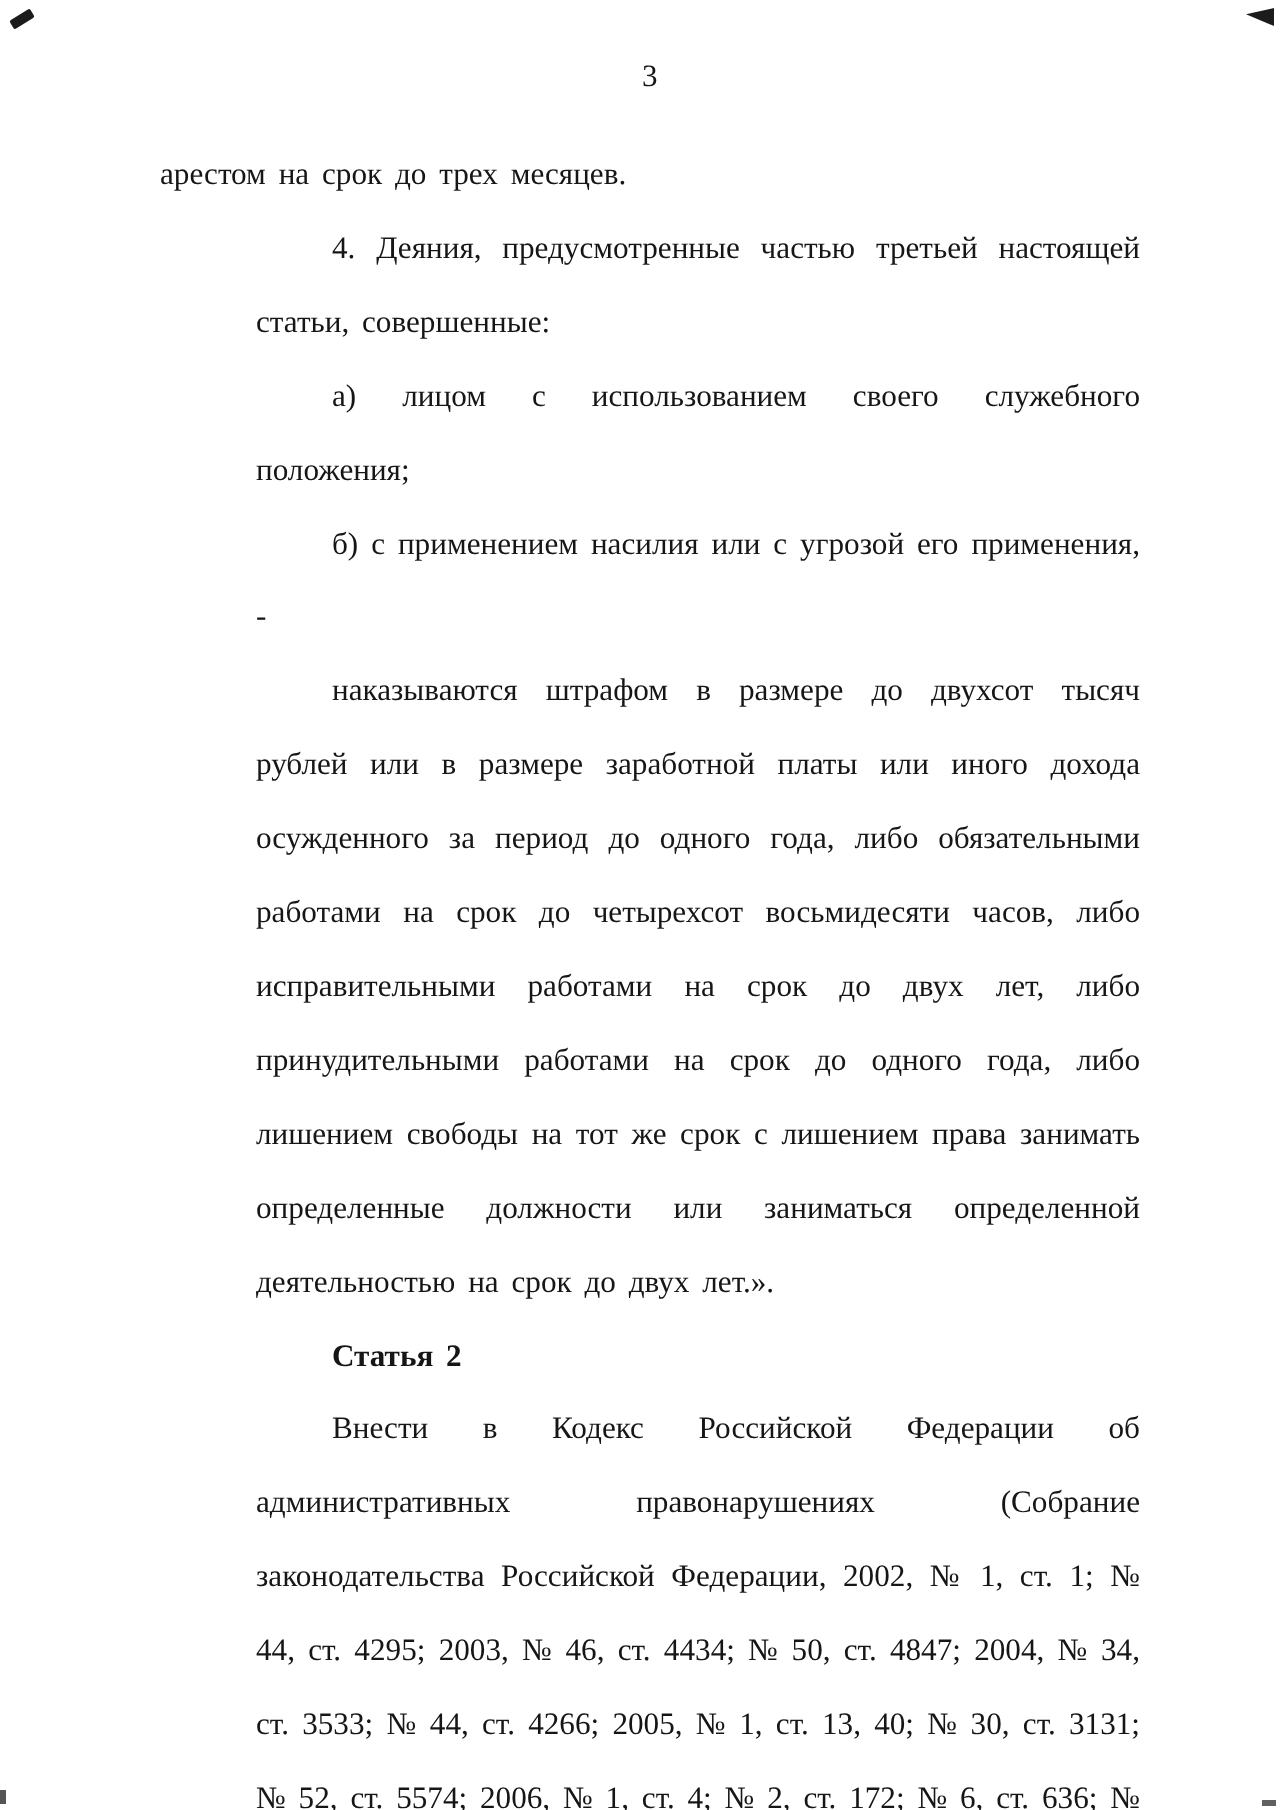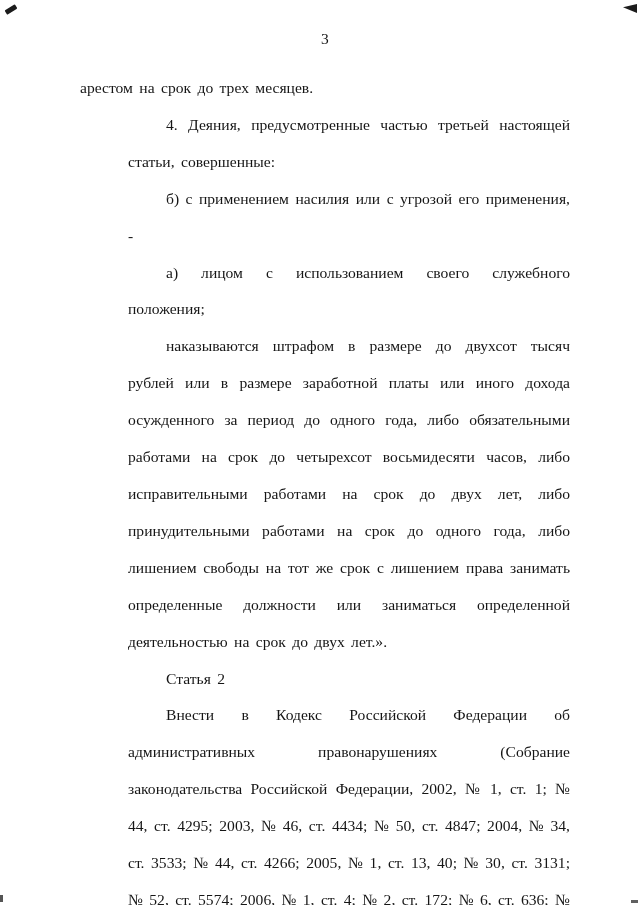--- a/index.html
+++ b/index.html
@@ -71,39 +71,39 @@
   .content p {
     margin: 0;
     padding: 0;
     word-spacing: 2.5px;
   }
   .content p.indent {
     text-indent: 38px;
     margin-left: 48px;
   }
   .content p.bold {
-    font-weight: normal;
+    font-weight: bold;
     text-align: left;
   }
 </style>
 </head>
 <body>
 
 <div class="page">
 
   <div class="artifact tl"></div>
   <div class="artifact tr"></div>
   <div class="artifact bl"></div>
   <div class="artifact br"></div>
 
   <div class="page-number">3</div>
 
   <div class="content">
     <p>арестом на срок до трех месяцев.</p>
     <p class="indent">4. Деяния, предусмотренные частью третьей настоящей статьи, совершенные:</p>
+    <p class="indent">а) лицом с использованием своего служебного положения;</p>
     <p class="indent">б) с применением насилия или с угрозой его применения, -</p>
-    <p class="indent">а) лицом с использованием своего служебного положения;</p>
     <p class="indent">наказываются штрафом в размере до двухсот тысяч рублей или в размере заработной платы или иного дохода осужденного за период до одного года, либо обязательными работами на срок до четырехсот восьмидесяти часов, либо исправительными работами на срок до двух лет, либо принудительными работами на срок до одного года, либо лишением свободы на тот же срок с лишением права занимать определенные должности или заниматься определенной деятельностью на срок до двух лет.».</p>
     <p class="indent bold">Статья 2</p>
     <p class="indent">Внести в Кодекс Российской Федерации об административных правонарушениях (Собрание законодательства Российской Федерации, 2002, № 1, ст. 1; № 44, ст. 4295; 2003, № 46, ст. 4434; № 50, ст. 4847; 2004, № 34, ст. 3533; № 44, ст. 4266; 2005, № 1, ст. 13, 40; № 30, ст. 3131; № 52, ст. 5574; 2006, № 1, ст. 4; № 2, ст. 172; № 6, ст. 636; № 19, ст. 2066; № 45, ст. 4641; № 50, ст. 5281; № 52, ст. 5498; 2007, № 16, ст. 1825; № 26, ст. 3089; 2008, № 20, ст. 2259; № 52, ст. 6235, 6236; 2009, № 29, ст. 3597;</p>
   </div>
 
 </div>
 
 </body></html>

